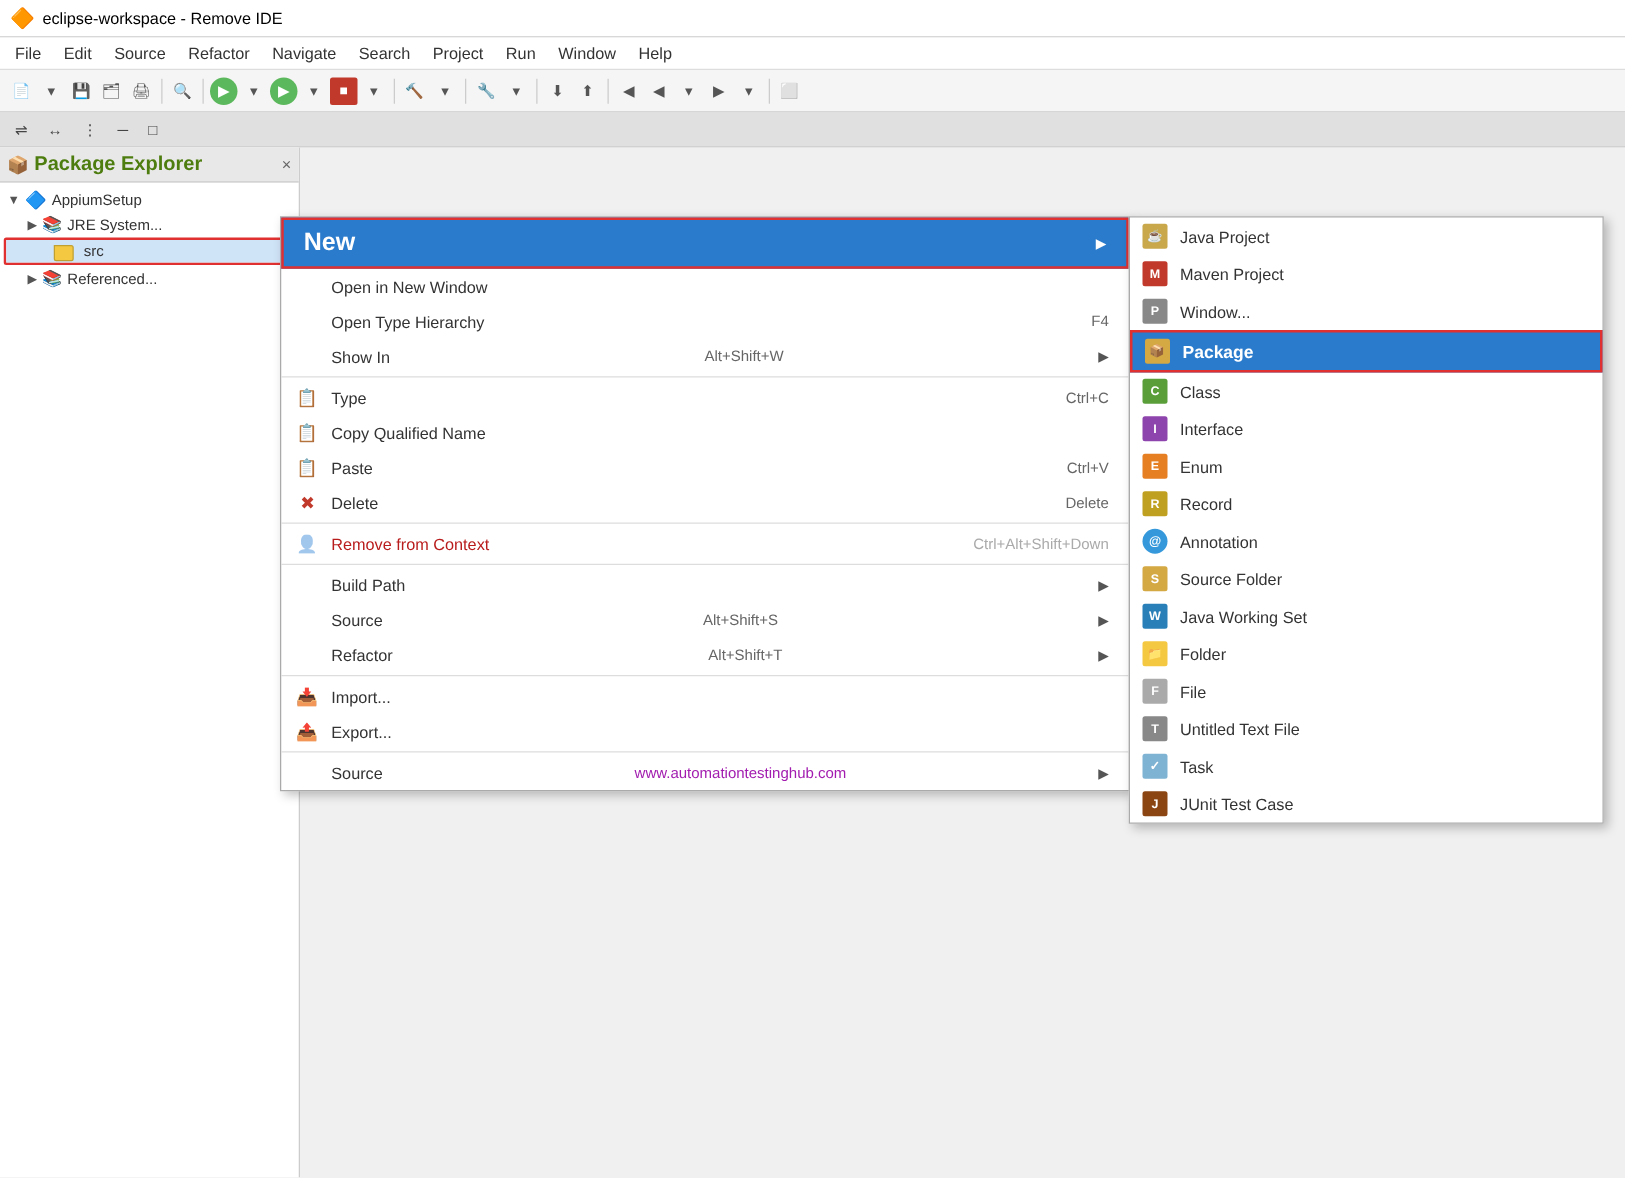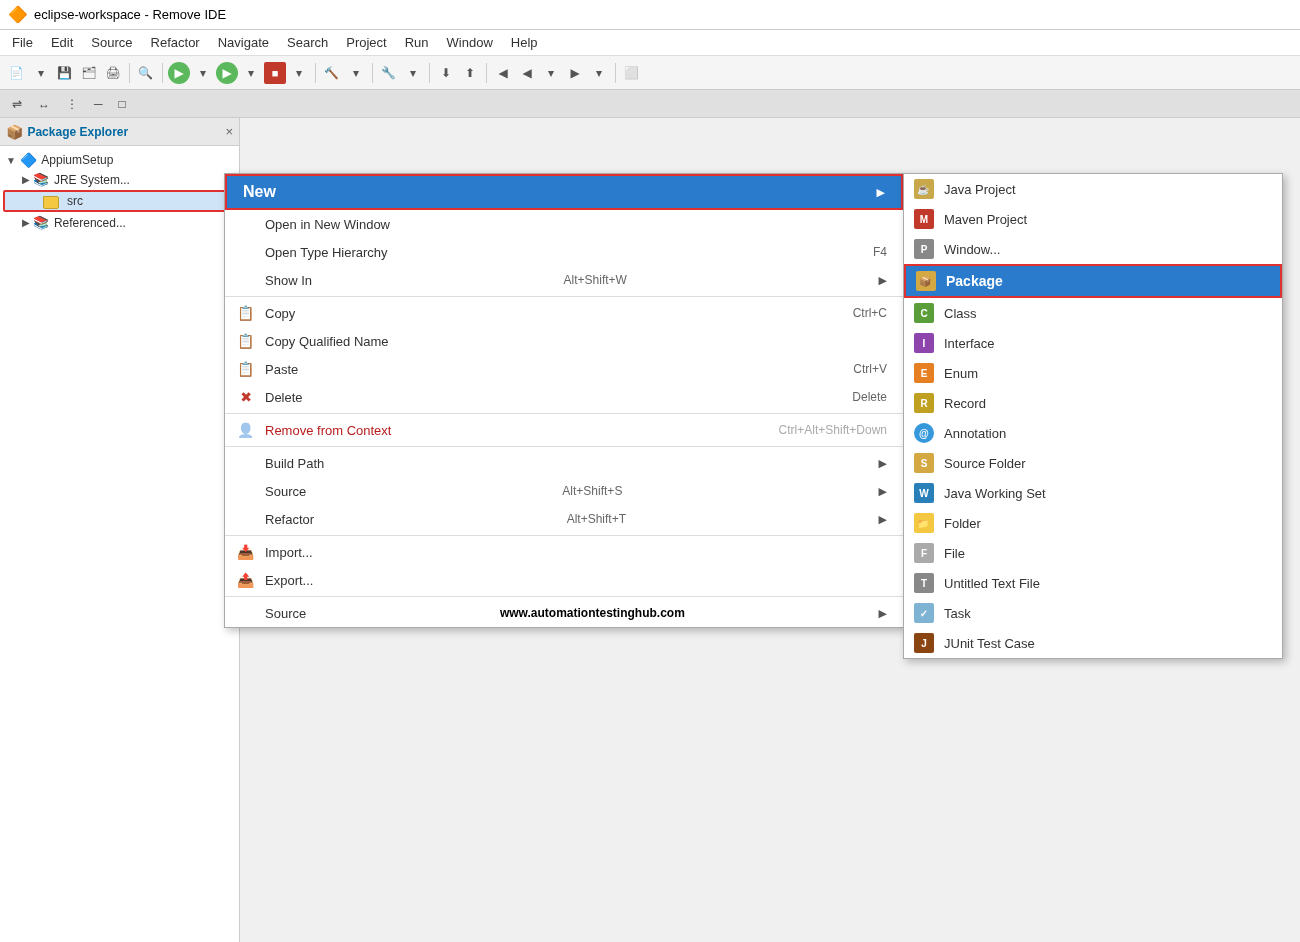--- a/index.html
+++ b/index.html
@@ -85,23 +85,23 @@
     #sidebar-header {
       display: flex;
       align-items: center;
       background: #e8e8e8;
       border-bottom: 1px solid #ccc;
       padding: 3px 6px;
       height: 28px;
       gap: 4px;
     }
     #sidebar-header .sidebar-title {
-      font-size: 12px;
+      font-size: 16px;
       font-weight: bold;
-      color: #0369a1;
+      color: #4d7c0f;
       flex: 1;
     }
     .sidebar-tree {
       padding: 4px 0;
     }
     .tree-item {
       display: flex;
       align-items: center;
       padding: 2px 6px;
       gap: 4px;
@@ -338,42 +338,42 @@
       <div class="tree-item" style="padding-left:22px;">
         <span style="color:#555;font-size:10px;">▶</span>
         <span style="font-size:13px;">📚</span>
         <span>Referenced...</span>
       </div>
     </div>
 
     <div id="context-menu">
 
       <div class="ctx-item new-menu-item" style="border:2px solid #e03030; background:#2a7bcc; color:white; font-size:14px; font-weight:500; padding: 7px 16px 7px 16px;">
-        <span style="font-size:16px; font-weight:600;">New</span>
+        <span style="font-size:20px; font-weight:600;">New</span>
         <span class="ctx-arrow" style="margin-left:auto; color:white;">▶</span>
       </div>
       <div class="ctx-item">
         <span class="ctx-icon"></span>
         <span>Open in New Window</span>
       </div>
       <div class="ctx-item">
         <span class="ctx-icon"></span>
         <span>Open Type Hierarchy</span>
         <span class="ctx-shortcut">F4</span>
       </div>
       <div class="ctx-item">
         <span class="ctx-icon"></span>
         <span>Show In</span>
         <span class="ctx-shortcut">Alt+Shift+W</span>
         <span class="ctx-arrow">▶</span>
       </div>
       <div class="ctx-separator"></div>
       <div class="ctx-item">
         <span class="ctx-icon">📋</span>
-        <span>Copy</span>
+        <span>Type</span>
         <span class="ctx-shortcut">Ctrl+C</span>
       </div>
       <div class="ctx-item">
         <span class="ctx-icon">📋</span>
         <span>Copy Qualified Name</span>
       </div>
       <div class="ctx-item">
         <span class="ctx-icon">📋</span>
         <span>Paste</span>
         <span class="ctx-shortcut">Ctrl+V</span>
@@ -413,21 +413,21 @@
         <span>Import...</span>
       </div>
       <div class="ctx-item">
         <span class="ctx-icon">📤</span>
         <span>Export...</span>
       </div>
       <div class="ctx-separator"></div>
       <div class="ctx-item">
         <span class="ctx-icon"></span>
         <span>Source</span>
-        <span class="ctx-shortcut" style="color:#000000;font-weight:bold;">www.automationtestinghub.com</span>
+        <span class="ctx-shortcut" style="color:#a21caf;">www.automationtestinghub.com</span>
         <span class="ctx-arrow">▶</span>
       </div>
     </div>
 
     <div id="submenu">
 
       <div class="sub-item">
         <span class="icon-sq sm-java">☕</span>
         <span>Java Project</span>
       </div>

